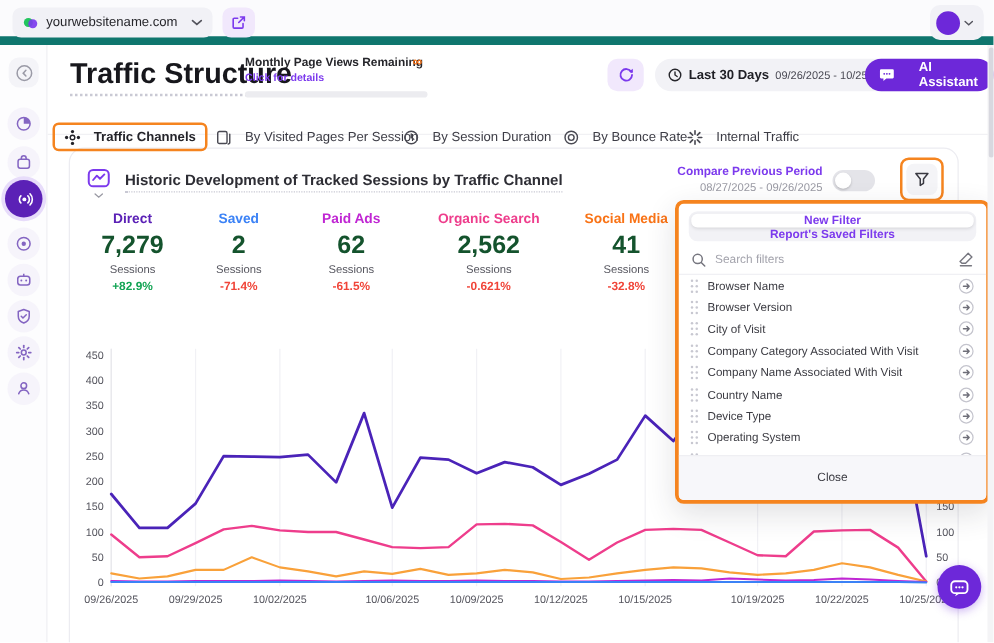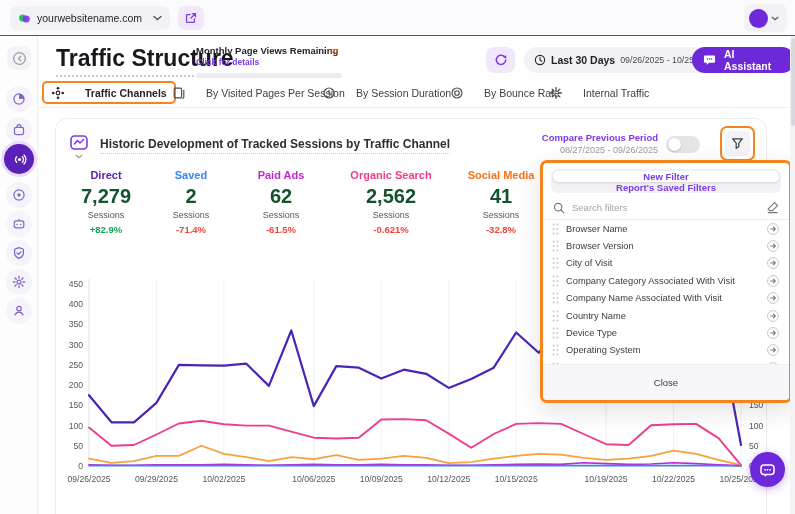--- a/index.html
+++ b/index.html
@@ -1,20 +1,20 @@
 <!DOCTYPE html>
 <html><head>
 <meta charset="utf-8">
 <style>
   * { margin:0; padding:0; box-sizing:border-box; }
   html,body { width:795px; height:514px; font-family:"Liberation Sans", sans-serif; }
   #app { position:relative; width:795px; height:514px; background:#fff; overflow:hidden; }
 
   
-  .topbar { position:absolute; left:0; top:0; width:795px; height:36px; background:#FBFBFD; border-bottom:1px solid #0f766e; z-index:8; }
+  .topbar { position:absolute; left:0; top:0; width:795px; height:36px; background:#FBFBFD; border-bottom:7px solid #0f766e; z-index:8; }
   .site-pill { position:absolute; left:10px; top:6px; width:160px; height:24px; background:#F1F1F6; border-radius:7px; display:flex; align-items:center; padding:0 8px; gap:6px; cursor:pointer; }
   .site-pill .label { font-size:10.5px; color:#26262B; font-weight:500; flex:1; }
   .ext-btn { position:absolute; left:178px; top:6px; width:26px; height:24px; background:#F1E8FC; border-radius:7px; display:flex; align-items:center; justify-content:center; cursor:pointer; }
   .avatar-pill { position:absolute; right:8px; top:4px; width:43px; height:28px; background:#F1F1F6; border-radius:8px; display:flex; align-items:center; padding:0 5px; gap:3px; cursor:pointer; }
   .avatar-dot { width:19px; height:19px; border-radius:50%; background:#6D28D9; }
 
   
   .sidebar { position:absolute; left:0; top:36px; width:38px; height:478px; background:#FDFDFE; border-right:1px solid #F0F0F4; z-index:7; }
   .side-toggle { position:absolute; left:7px; top:10px; width:24px; height:24px; border-radius:8px; background:#F4F4F8; display:flex; align-items:center; justify-content:center; cursor:pointer; }
   .side-item { position:absolute; left:6px; width:26px; height:26px; border-radius:50%; background:#F6F4FB; display:flex; align-items:center; justify-content:center; cursor:pointer; }
@@ -24,26 +24,26 @@
   .page-title { position:absolute; left:56px; top:45px; font-size:23px; font-weight:700; color:#17171C; border-bottom:2px dotted #C9C9D4; padding-bottom:3px; z-index:2; }
   .quota { position:absolute; left:196px; top:45px; width:150px; z-index:2; }
   .quota .q-label { font-size:9.5px; font-weight:700; color:#26262B; }
   .quota .q-link { font-size:8.5px; font-weight:600; color:#7C3AED; margin-top:1px; cursor:pointer; }
   .quota .q-bar { margin-top:6px; width:146px; height:5px; border-radius:3px; background:#ECECF0; }
   .q-inf { position:absolute; left:330px; top:44px; font-size:11px; font-weight:700; color:#F97316; z-index:2; }
   .refresh-btn { position:absolute; left:486px; top:47px; width:29px; height:26px; background:#F1E8FC; border-radius:8px; display:flex; align-items:center; justify-content:center; cursor:pointer; z-index:2; }
   .range-pill { position:absolute; left:524px; top:47px; height:26px; background:#F2F2F6; border-radius:13px; display:flex; align-items:center; padding:0 10px; gap:5px; cursor:pointer; z-index:2; }
   .range-pill .r-main { font-size:10.5px; font-weight:700; color:#202026; }
   .range-pill .r-dates { font-size:8.8px; color:#4A4A54; font-weight:500; }
-  .ai-btn { position:absolute; left:692px; top:47px; height:26px; background:#6D28D9; border-radius:13px; display:flex; align-items:center; padding:0 11px; gap:8px; cursor:pointer; z-index:2; }
+  .ai-btn { position:absolute; left:692px; top:47px; height:26px; background:#6D28D9; border-radius:13px; display:flex; align-items:center; padding:0 11px; gap:19px; cursor:pointer; z-index:2; }
   .ai-btn .a-label { font-size:10.5px; font-weight:700; color:#fff; }
 
   
   .tabs-row { position:absolute; left:38px; top:78px; width:757px; height:30px; border-bottom:1px solid #F1F1F4; z-index:2; }
-  .tab { position:absolute; top:3px; height:23px; display:flex; align-items:center; gap:20px; cursor:pointer;justify-content:flex-end; }
+  .tab { position:absolute; top:20px; height:23px; display:flex; align-items:center; gap:10px; cursor:pointer;justify-content:flex-end; }
   .tab .t-label { font-size:10.5px; color:#3C3C45; font-weight:500; white-space:nowrap; }
   .tab.active { border:2px solid #F5841F; border-radius:5px; padding:0 7px; }
   .tab.active .t-label { font-weight:700; color:#232329; }
 
   
   .card { position:absolute; left:55px; top:118px; width:712px; height:452px; background:#fff; border:1px solid #ECECF1; border-radius:12px; z-index:1; }
   .card-icon { position:absolute; left:12px; top:13px; width:22px; height:22px; display:flex; align-items:center; justify-content:center; }
   .card-icon-chev { position:absolute; left:19px; top:35px; }
   .card-title { position:absolute; left:44px; top:18px; font-size:12px; font-weight:600; color:#2E2E35; border-bottom:1.5px dotted #C9C9D4; padding-bottom:2px; }
   .compare-label { position:absolute; right:108px; top:13px; font-size:9.5px; font-weight:700; color:#7C3AED; text-align:right; }

